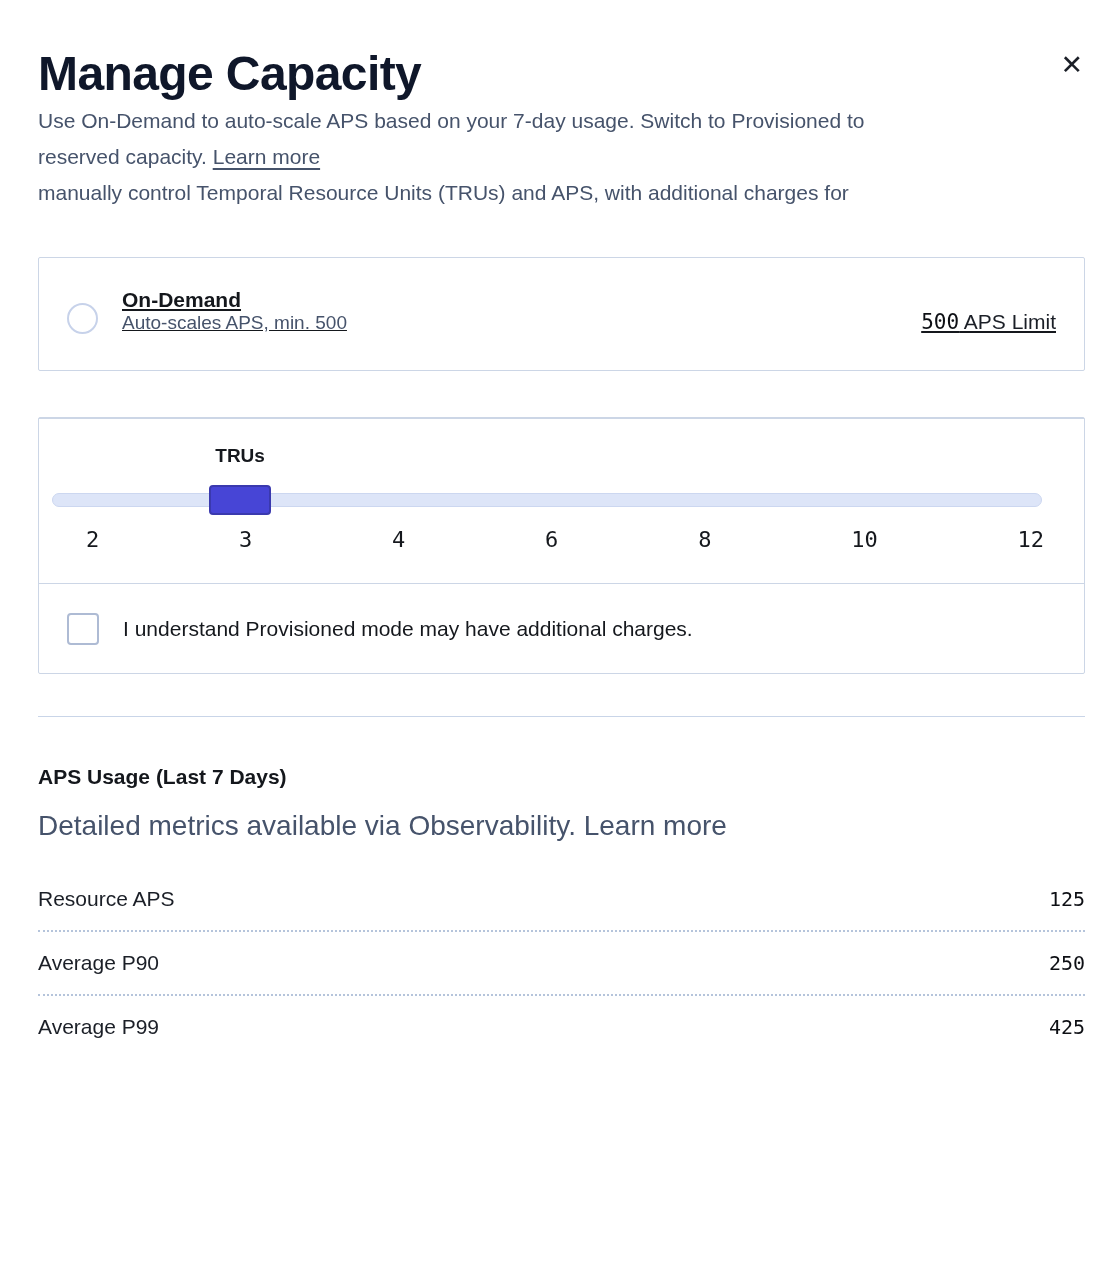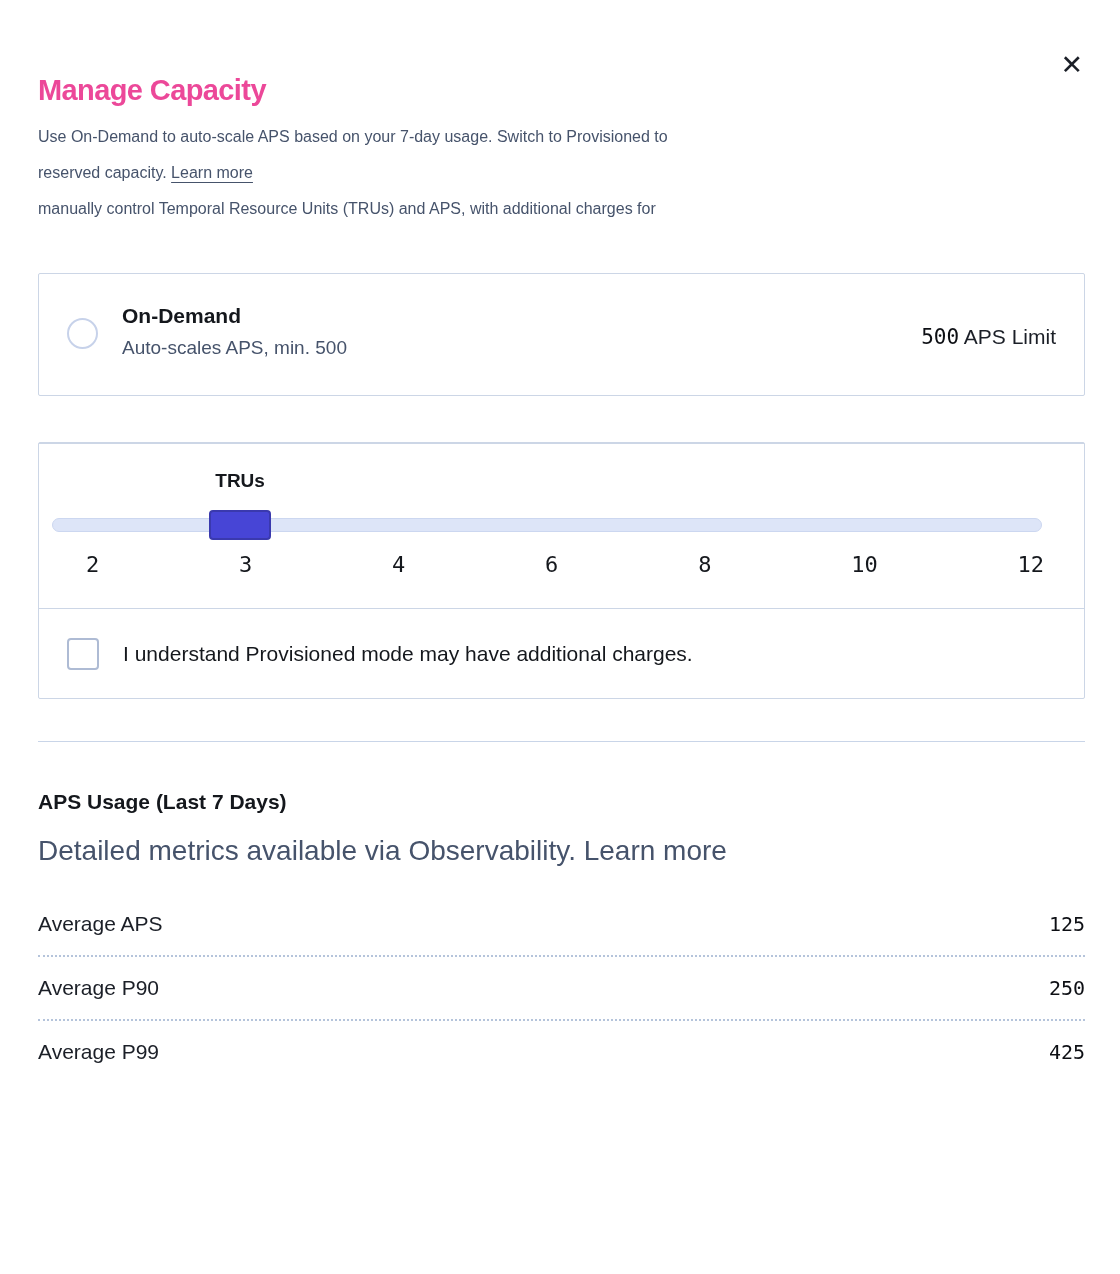--- a/index.html
+++ b/index.html
@@ -6,48 +6,48 @@
   html, body { width: 1120px; height: 1274px; overflow: hidden; background: #ffffff; }
   body {
     font-family: "Liberation Sans", sans-serif;
     color: #15181d;
   }
   .content { padding: 46px 35px 0 38px; }
 
   
   .header-row { display: flex; justify-content: space-between; align-items: flex-start; }
   .modal-title {
-    font-size: 29px; font-weight: 700; letter-spacing: -0.6px; color: #ec4899; margin-top: 28px;
+    font-size: 48px; font-weight: 700; letter-spacing: -0.6px; color: #0f172a;
   }
   .close-btn {
     background: none; border: none; font-size: 27px; line-height: 1;
     color: #1b1f27; cursor: pointer; padding: 6px 2px; font-weight: 400;
   }
   .description {
-    margin-top: 12px; font-size: 16px; line-height: 36px; color: #46536b;
+    margin-top: 2px; font-size: 21px; line-height: 36px; color: #46536b;
   }
   .link-underline { color: #46536b; text-decoration: underline; text-underline-offset: 4px; cursor: pointer; }
 
   
   .card {
     border: 1.5px solid #ccd6e6; border-radius: 2px; margin-top: 46px; width: 100%;
   }
-  .option-row { display: flex; align-items: center; padding: 30px 28px 36px 28px; }
+  .option-row { display: flex; align-items: flex-end; padding: 30px 28px 36px 28px; text-decoration: underline; }
   .radio {
     width: 31px; height: 31px; border-radius: 50%;
     border: 2px solid #c7d2ea; background: #fff; flex: 0 0 auto; margin-top: 3px;
     position: relative; cursor: pointer;
   }
   .radio.selected::after {
     content: ""; position: absolute; top: 2px; left: 2px;
     width: 23px; height: 23px; border-radius: 50%; background: #4a47dc;
   }
   .option-text { margin-left: 24px; flex: 1; }
   .option-label { font-size: 21px; font-weight: 700; color: #14171c; }
-  .option-sub { margin-top: 9px; font-size: 19px; color: #46536b; }
+  .option-sub { font-size: 19px; color: #46536b; }
   .option-stats { margin-left: auto; display: flex; align-items: center; margin-top: 11px; white-space: nowrap; }
   .stat { font-size: 21px; color: #1b1f27; }
   .mono { font-family: "DejaVu Sans Mono", monospace; font-size: 21px; color: #0d0f14; }
   .stat-divider { width: 2px; height: 38px; background: #b9c7e2; margin: 0 20px; }
   .help-icon {
     width: 27px; height: 27px; border-radius: 50%; border: 2.4px solid #2d3a50;
     display: inline-flex; align-items: center; justify-content: center;
     font-size: 16px; font-weight: 700; color: #2d3a50; margin-left: 15px; cursor: pointer;
   }
 
@@ -170,21 +170,21 @@
 
 
   <hr class="section-divider">
 
   <div class="usage-section">
     <div class="usage-title">APS Usage (Last 7 Days)</div>
     <div class="usage-sub"><span>Detailed metrics available via Observability.</span> <span class="usage-learn-more">Learn more</span></div>
 
     <div class="metrics">
       <div class="metric-row">
-        <span class="metric-label">Average APS</span>
+        <span class="metric-label">Resource APS</span>
         <span class="metric-value">125</span>
       </div>
       <div class="metric-row">
         <span class="metric-label">Average P90</span>
         <span class="metric-value">250</span>
       </div>
       <div class="metric-row">
         <span class="metric-label">Average P99</span>
         <span class="metric-value">425</span>
       </div>

